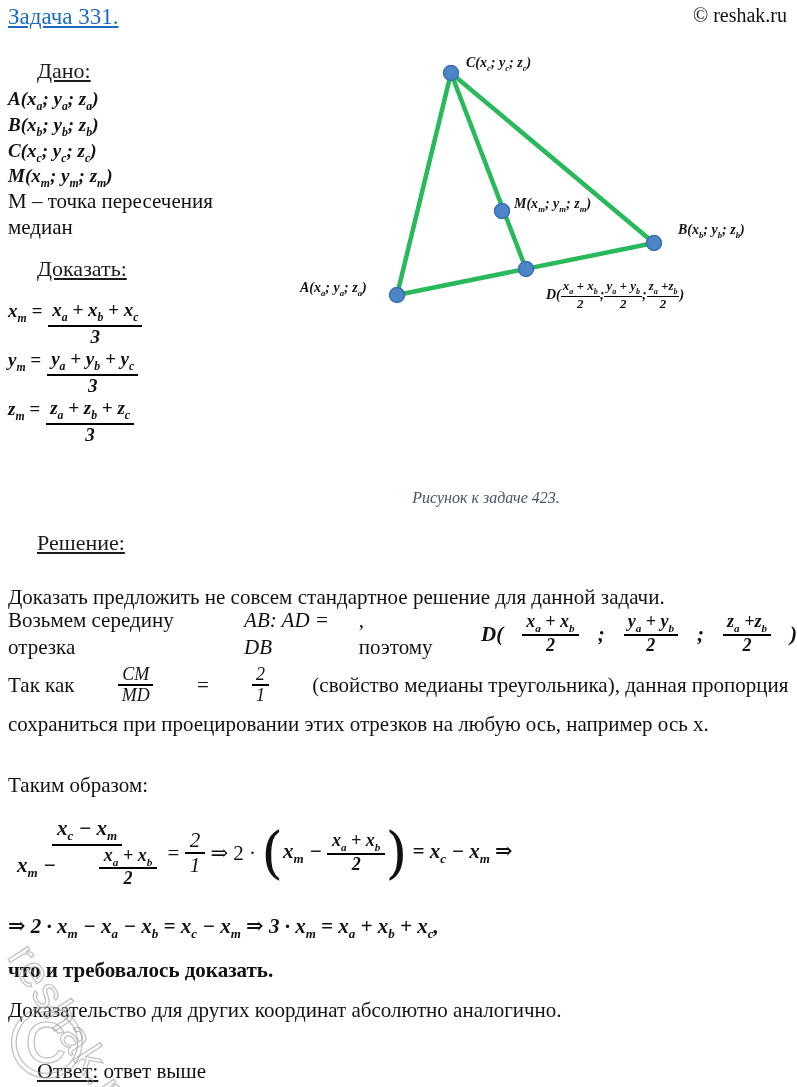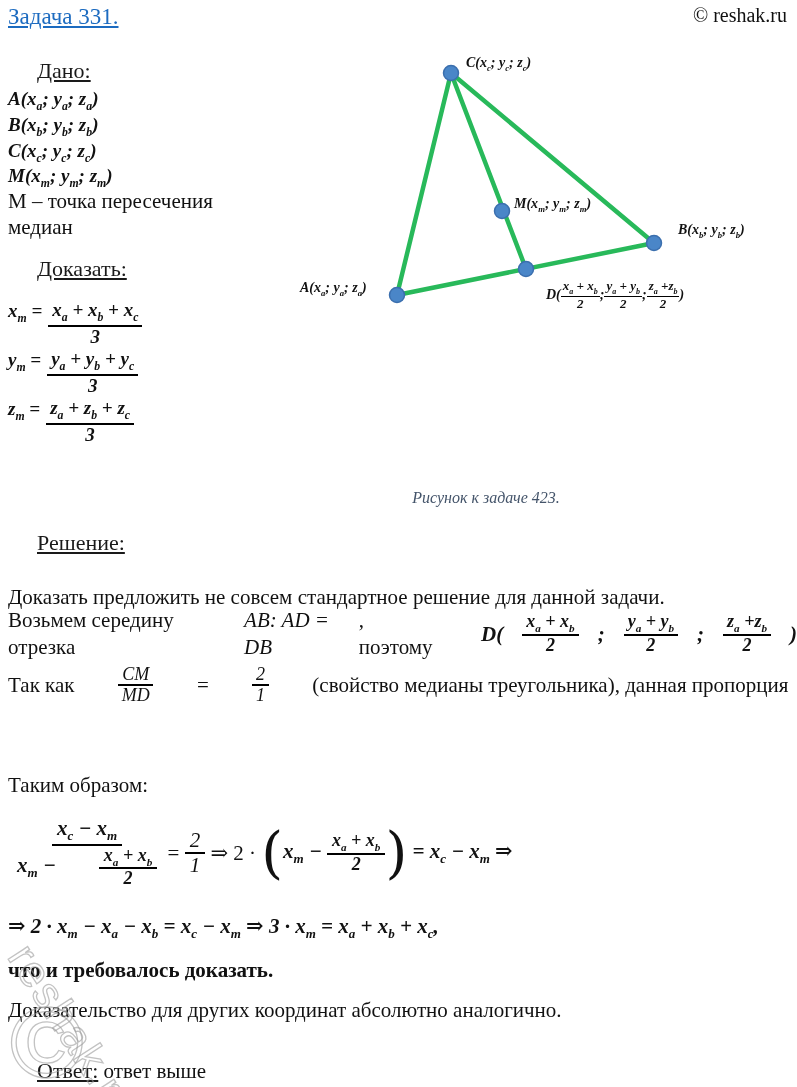--- a/index.html
+++ b/index.html
@@ -148,20 +148,21 @@
         <span class="den">MD</span>
       </span>
     &nbsp;<span>=</span>&nbsp;
     <span class="frac mathlight nested">
         <span class="num">2</span>
         <span class="den">1</span>
       </span>
     &nbsp;<span>(свойство медианы треугольника), данная пропорция</span>
   </div>
 
+  <div class="abs body-text" style="left:8px;top:711px;width:785px;">сохраниться при проецировании этих отрезков на любую ось, например ось x.</div>
 
   <div class="abs body-text" style="left:8px;top:772px;">Таким образом:</div>
 
   <div class="abs eqrow" style="left:12px;top:810px;height:86px;">
     <span class="frac math">
       <span class="num">x<sub>c</sub> − x<sub>m</sub></span>
       <span class="den row" style="border:none;">
         <span>x<sub>m</sub> −</span>&nbsp;
         <span class="frac nested">
             <span class="num">x<sub>a</sub> + x<sub>b</sub></span>

